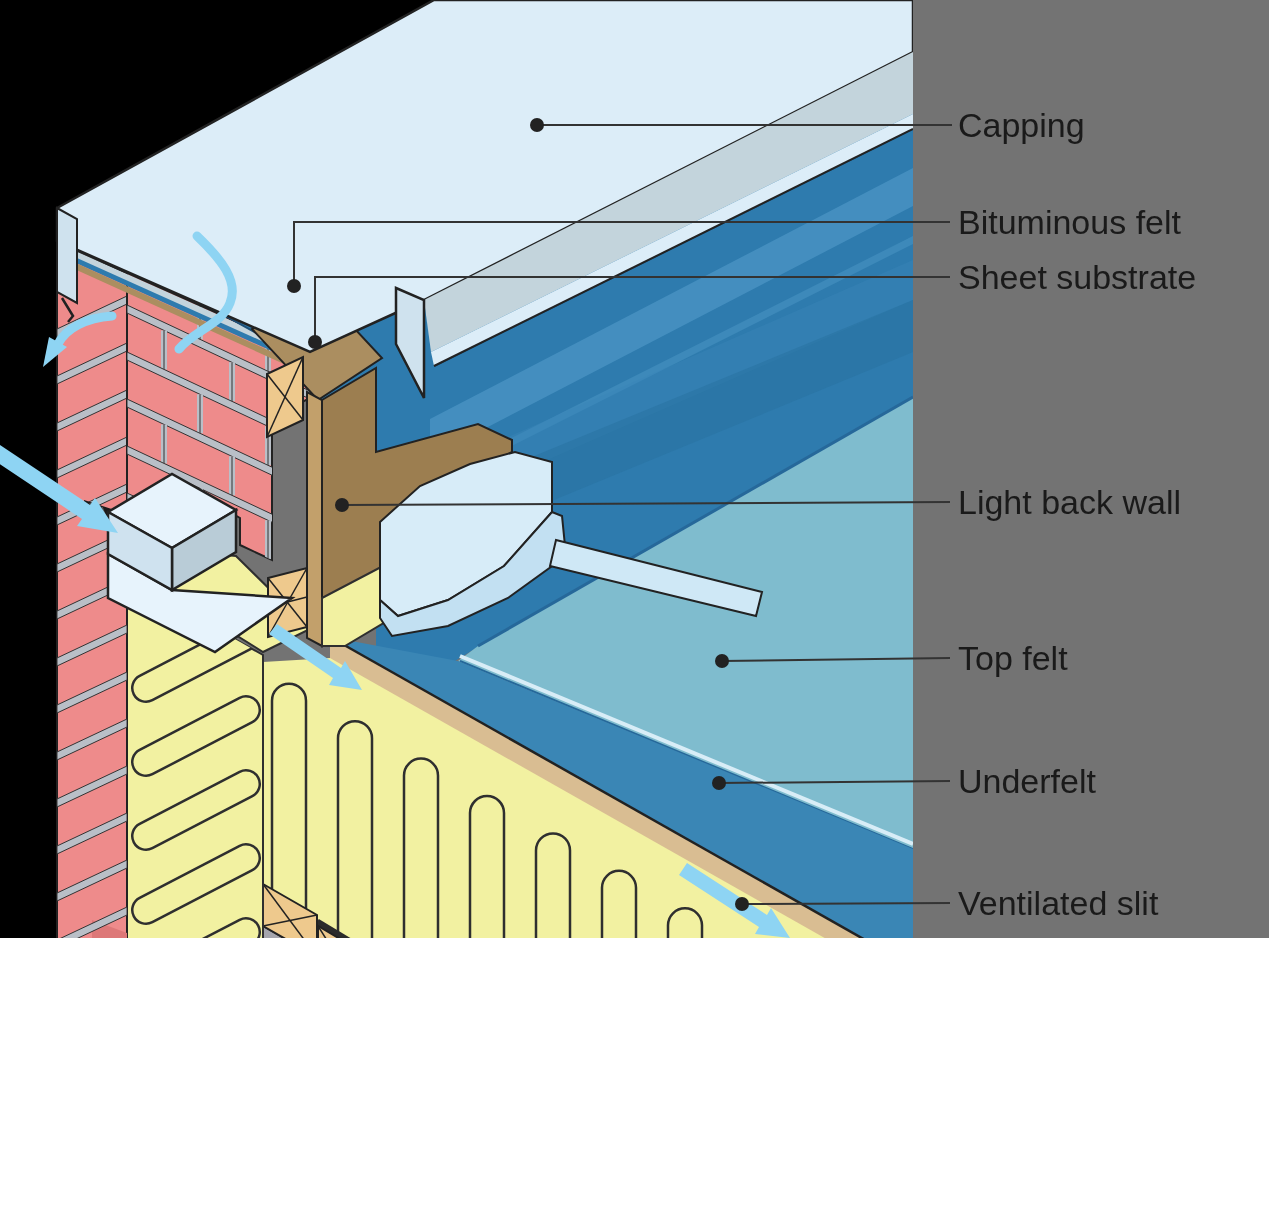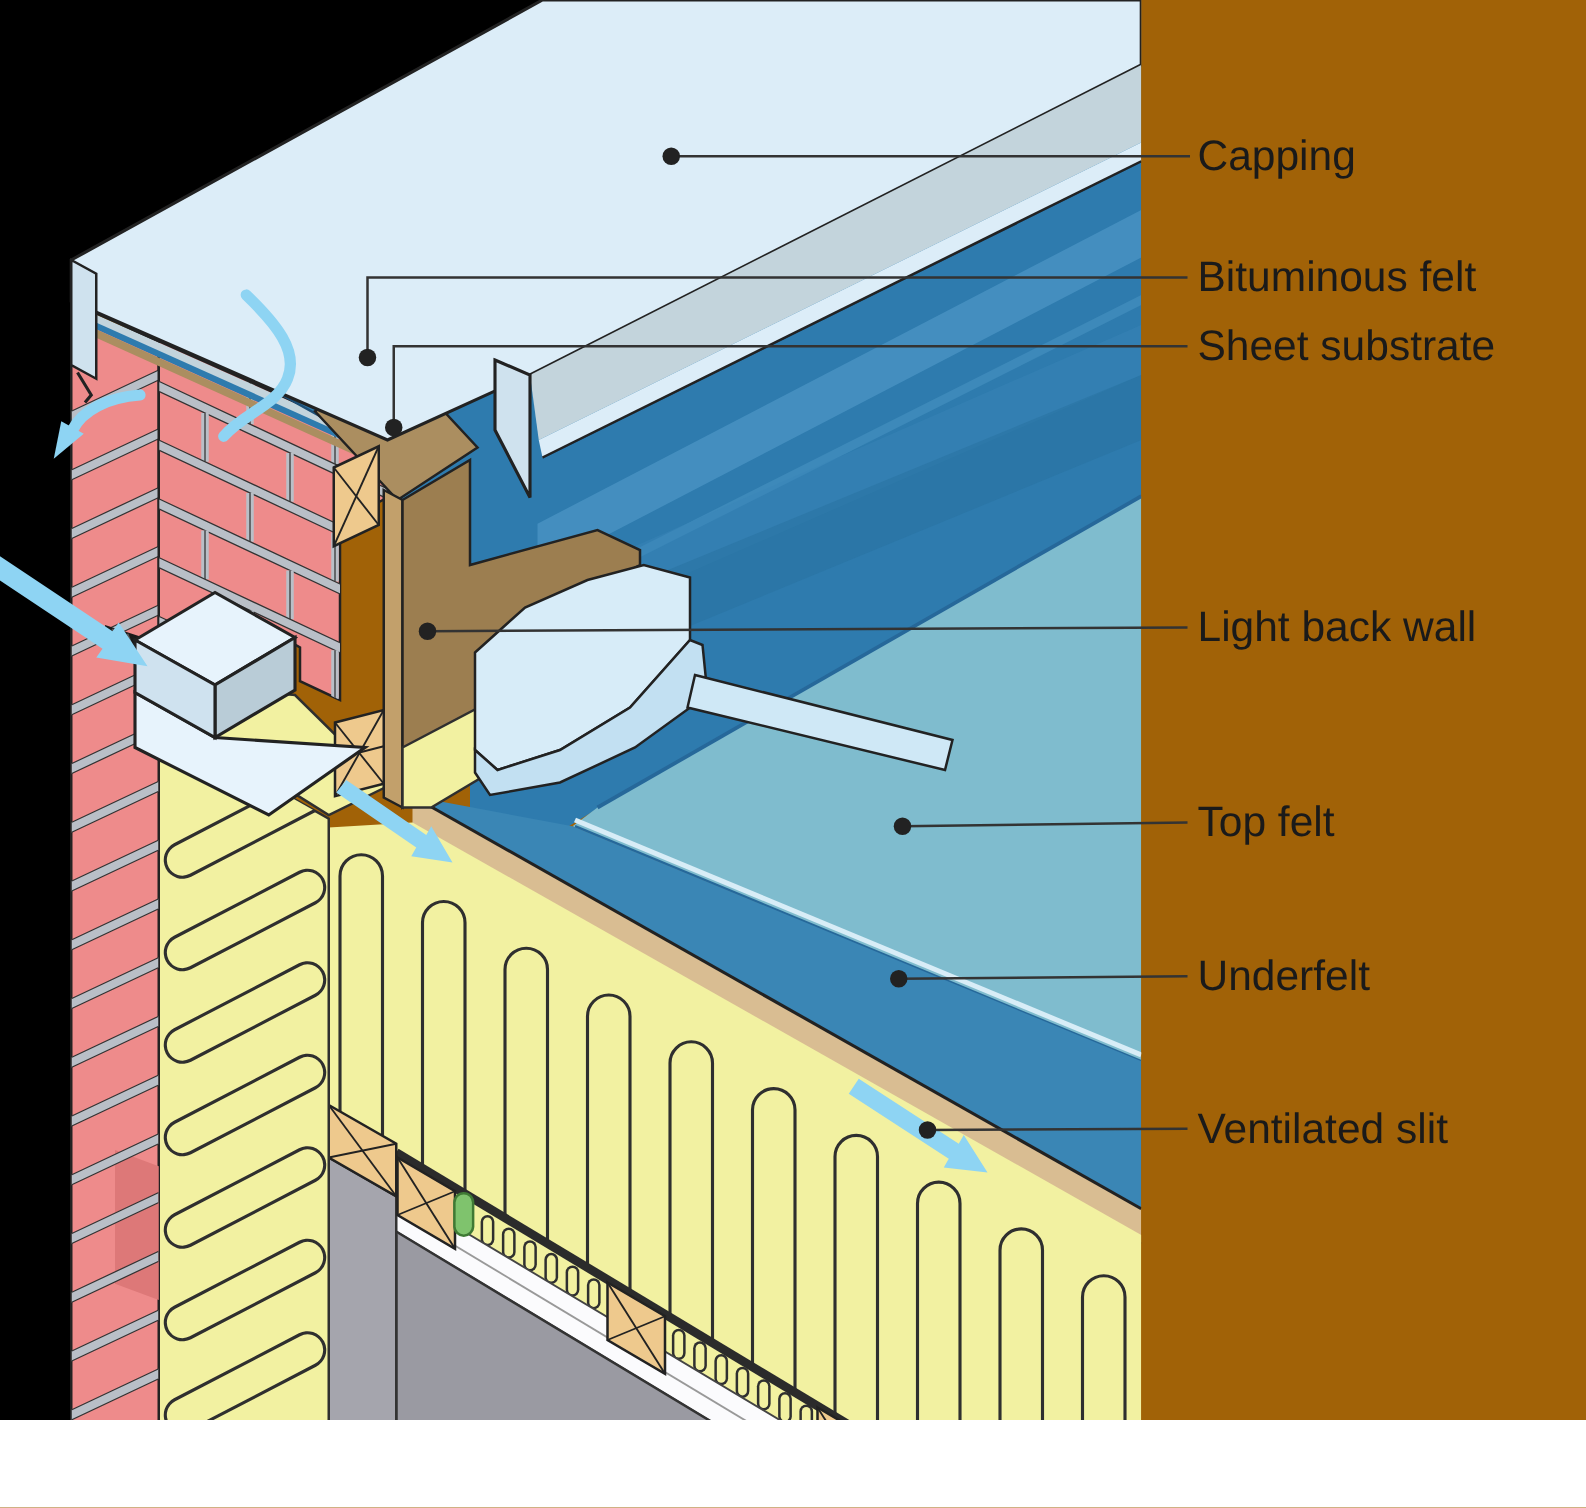--- a/index.html
+++ b/index.html
@@ -1,16 +1,16 @@
 <!DOCTYPE html>
 <html><head>
 <meta charset="utf-8">
 <style>
   html,body{margin:0;padding:0;background:#ffffff;}
-  .stage{position:relative;width:1269px;height:1136px;background:#a16207;overflow:hidden;
+  .stage{position:relative;width:1269px;height:938px;background:#737373;overflow:hidden;
          font-family:"Liberation Sans", sans-serif;}
   svg{display:block;}
   text.lbl{font-family:"Liberation Sans", sans-serif;font-size:34px;fill:#1a1a1a;}
 </style>
 </head>
 <body>
 
 <div class="stage">
 <svg width="1269" height="1206" viewBox="0 0 1269 1206">
   <defs>

